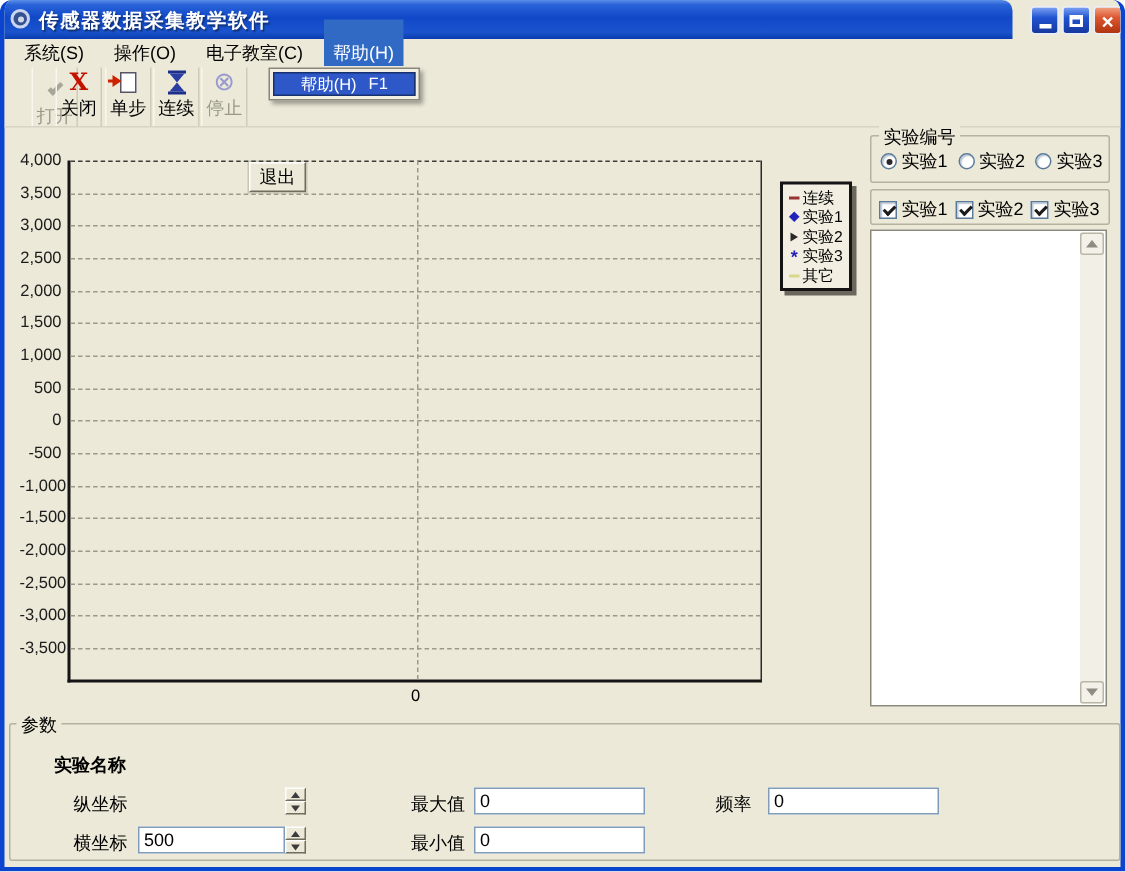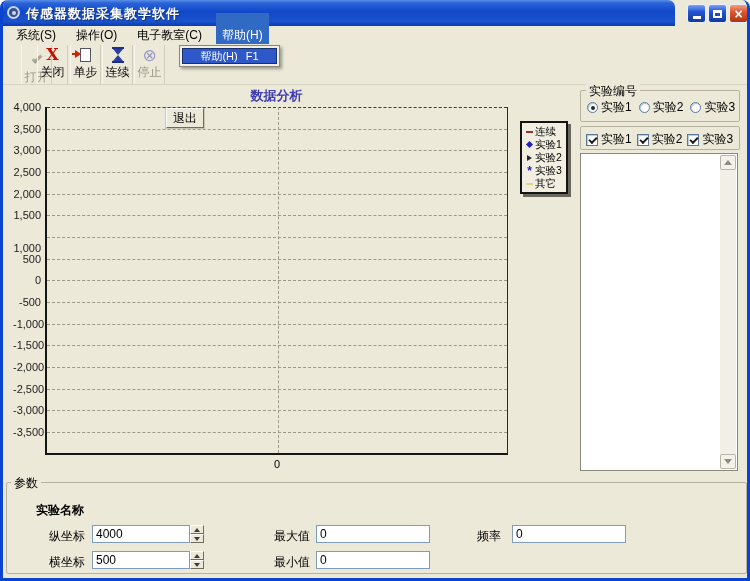--- a/index.html
+++ b/index.html
@@ -178,30 +178,29 @@
     </div>
     <div class="tbtn disabled" style="left:131px;">
       <span class="ticon stop-shape">⊗</span>
       <span class="tlabel">停止</span>
     </div>
     <div class="exit-btn">
       <span>退出</span>
     </div>
   </div>
 
-  <div class="chart-title">数据分析</div>
 
   <div class="y-labels">
     <span style="top:-6px">4,000</span>
     <span style="top:16px">3,500</span>
     <span style="top:37px">3,000</span>
     <span style="top:59px">2,500</span>
     <span style="top:81px">2,000</span>
     <span style="top:102px">1,500</span>
-    <span style="top:135px">1,000</span>
+    <span style="top:124px">1,000</span>
     <span style="top:146px">500</span>
     <span style="top:167px">0</span>
     <span style="top:189px">-500</span>
     <span style="top:211px">-1,000</span>
     <span style="top:232px">-1,500</span>
     <span style="top:254px">-2,000</span>
     <span style="top:276px">-2,500</span>
     <span style="top:297px">-3,000</span>
     <span style="top:319px">-3,500</span>
   </div>
@@ -304,21 +303,20 @@
         </div>
     </div>
   </div>
 
   <div class="params">
     <span class="gb-legend" style="left:4px;">参数</span>
 
     <span class="plabel" style="left:15px; top:19px; width:62px;font-weight:bold;">实验名称</span>
 
     <span class="plabel" style="left:18px; top:45px; width:60px;">纵坐标</span>
-    <input class="textbox" style="left: 85px; top: 42px; width: 98px;" value="4000">
     <span class="spin" style="left:183px; top:42px;">
       <span class="spin-btn">
           <span class="tri-up-s"></span>
         </span>
       <span class="spin-btn">
           <span class="tri-down-s"></span>
         </span>
     </span>
 
     <span class="plabel" style="left:18px; top:71px; width:60px;">横坐标</span>

